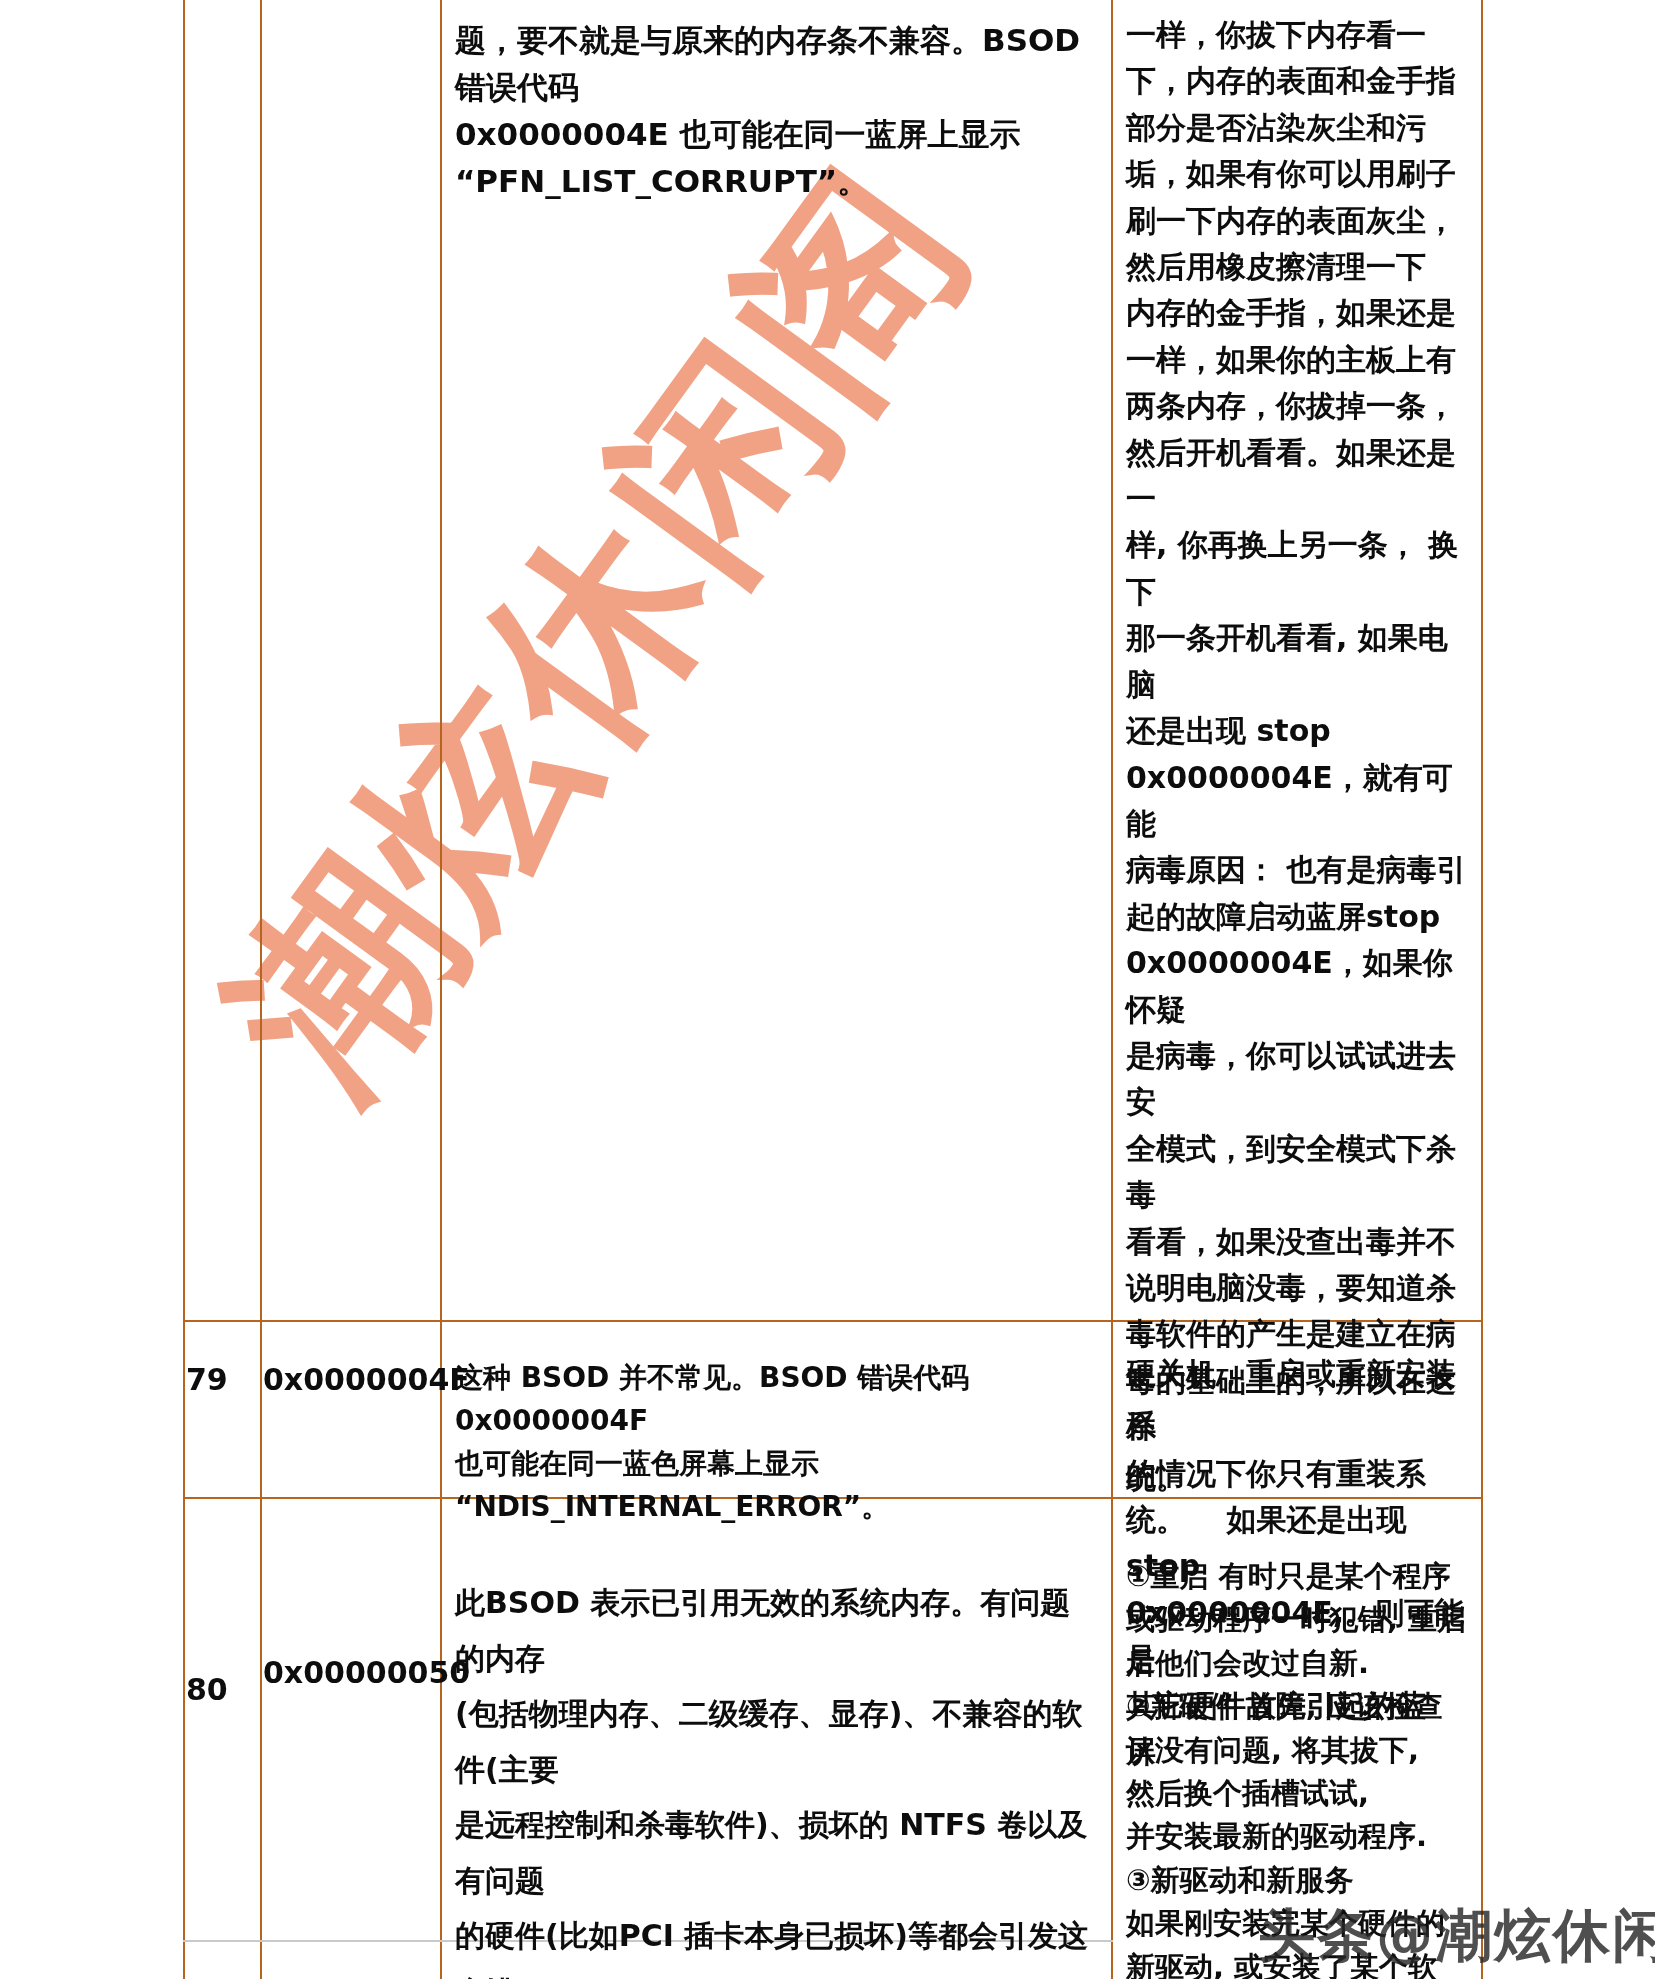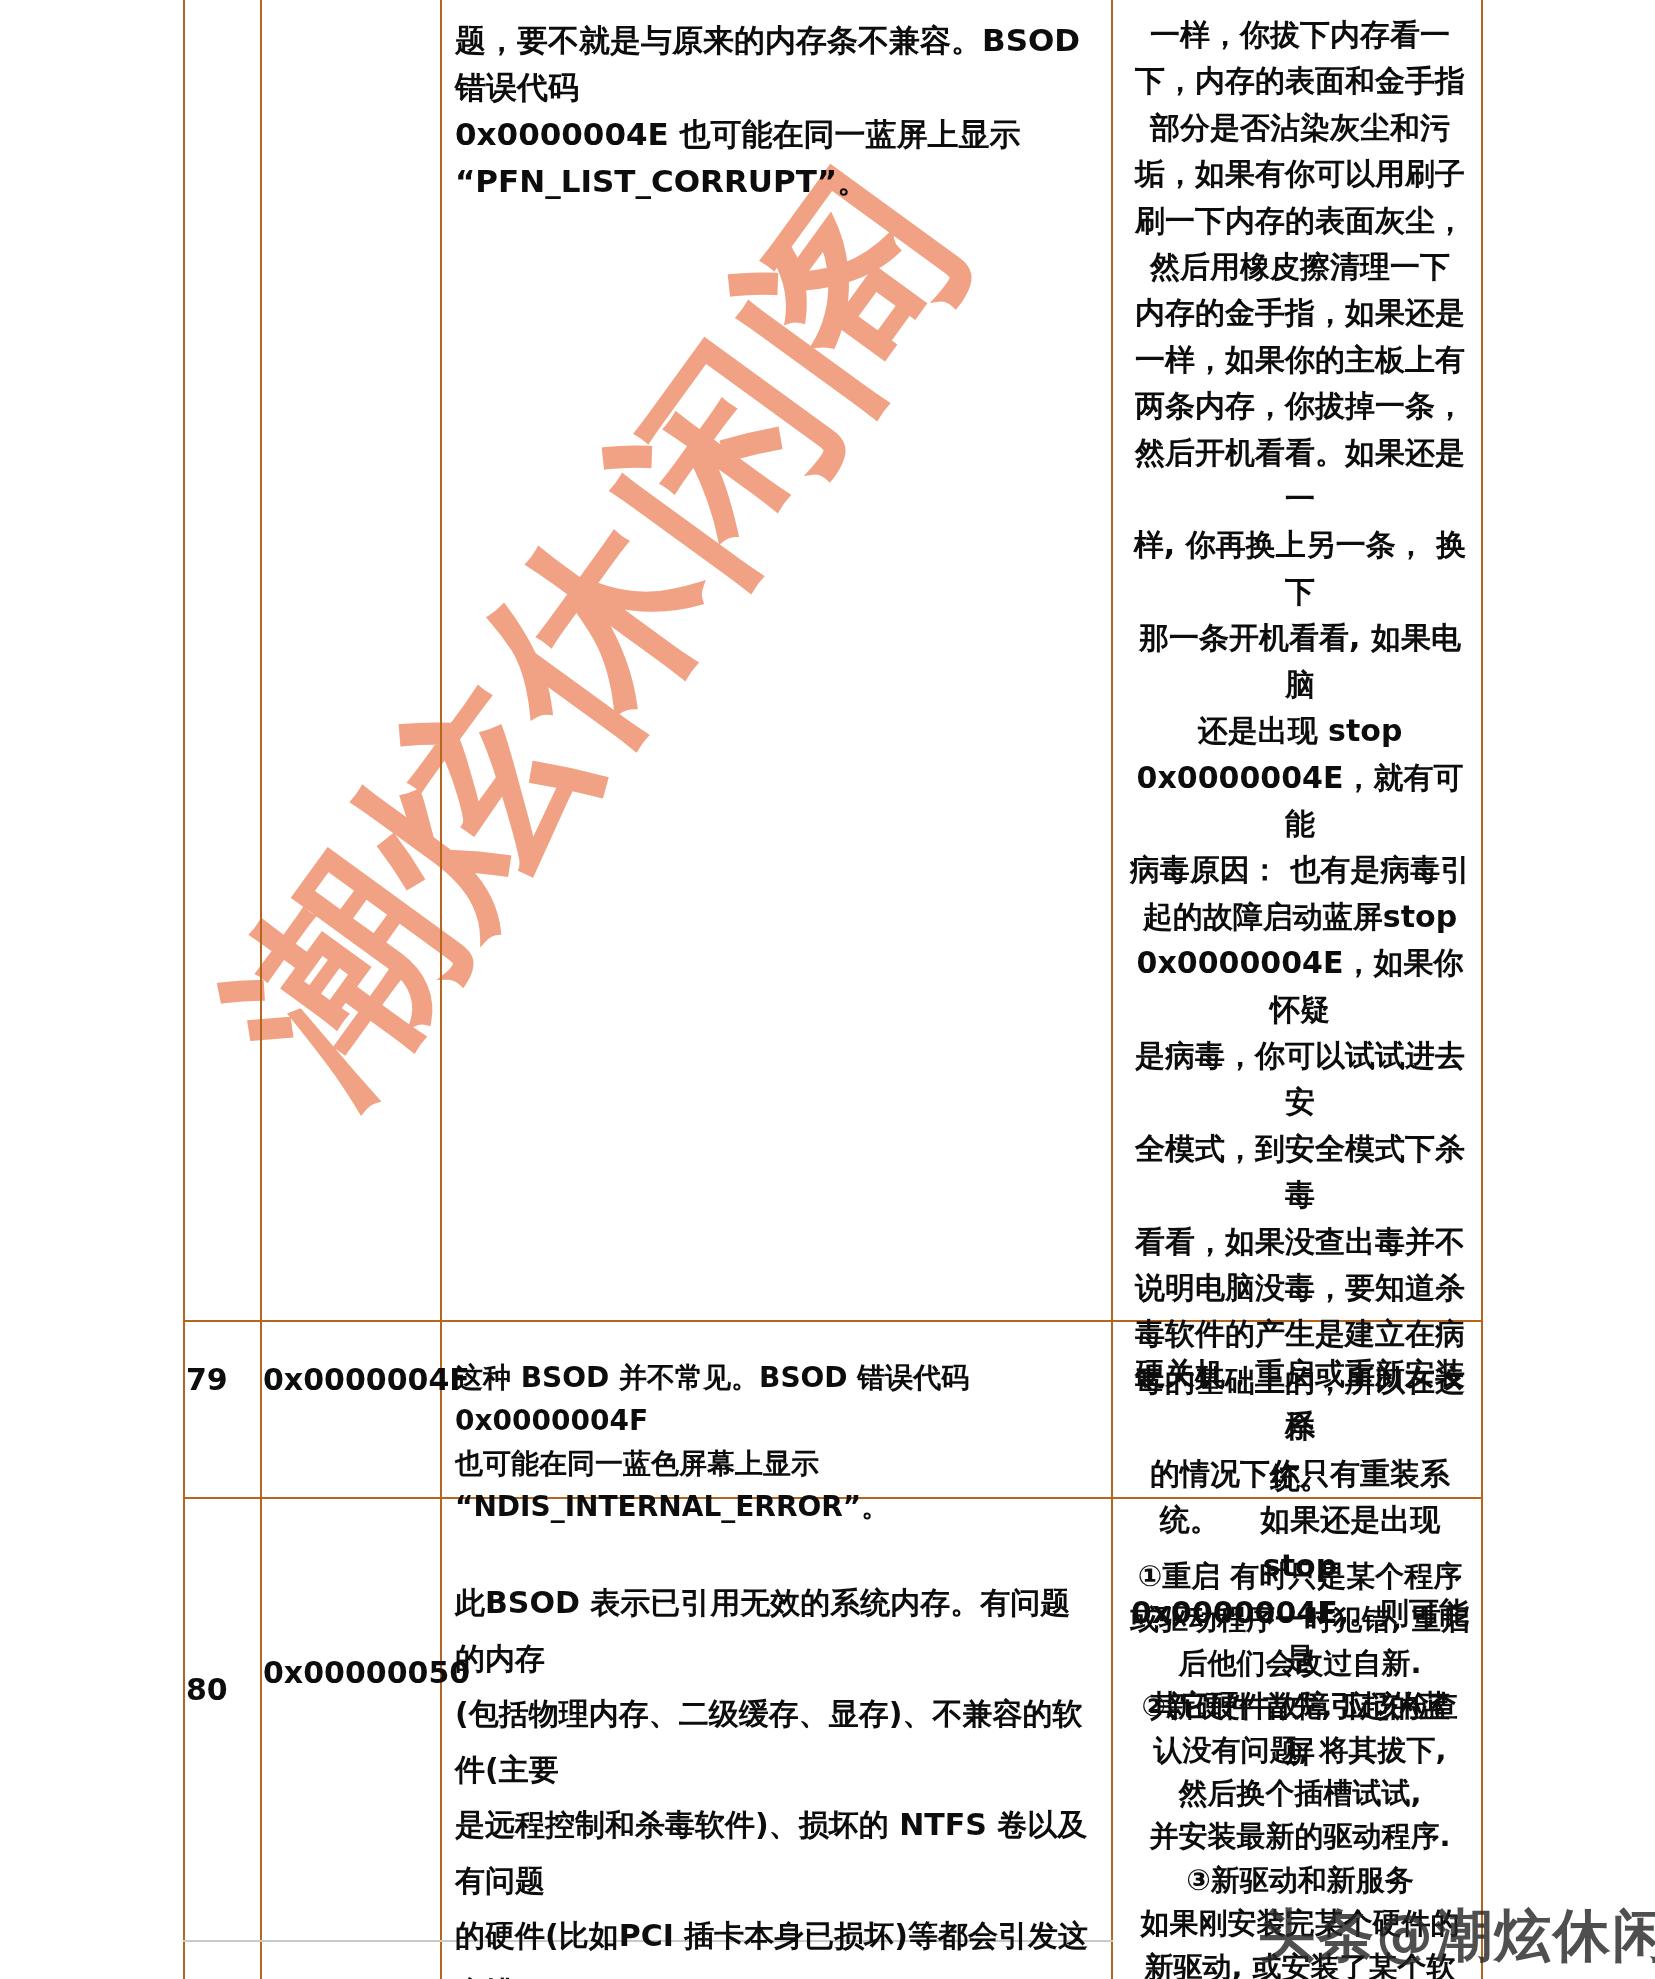--- a/index.html
+++ b/index.html
@@ -5,21 +5,21 @@
   html,body{margin:0;padding:0;background:#ffffff;}
   #page{position:relative;width:1655px;height:1979px;background:#ffffff;overflow:hidden;
         font-family:"DejaVu Sans",sans-serif;color:#111;}
   
   .vline{position:absolute;top:0;bottom:0;width:2px;background:#b5651d;z-index:2;}
   .hline{position:absolute;height:2px;background:#b5651d;z-index:2;}
   .hline-light{position:absolute;height:2px;background:#c9c9c9;z-index:2;}
   
   .txt{position:absolute;z-index:3;font-weight:600;color:#0d0d0d;}
   .desc{left:455px;width:645px;}
-  .sol{left:1126px;width:348px;text-align:center;}
+  .sol{left:1126px;width:348px;}
   .numcell{left:186px;width:66px;}
   .codecell{left:263px;width:172px;}
   .r78desc{top:10px;font-size:31px;line-height:47px;margin-top:7px;}
   .r78sol{top:12px;font-size:30px;line-height:46.4px;}
   .r79num{top:1362px;font-size:30px;}
   .r79code{top:1362px;font-size:30px;}
   .r79desc{top:1356px;font-size:28px;line-height:43px;}
   .r79sol{top:1348px;font-size:30px;line-height:52px;}
   .r80num{top:1655px;font-size:30px;margin-top:17px;}
   .r80code{top:1655px;font-size:30px;}

